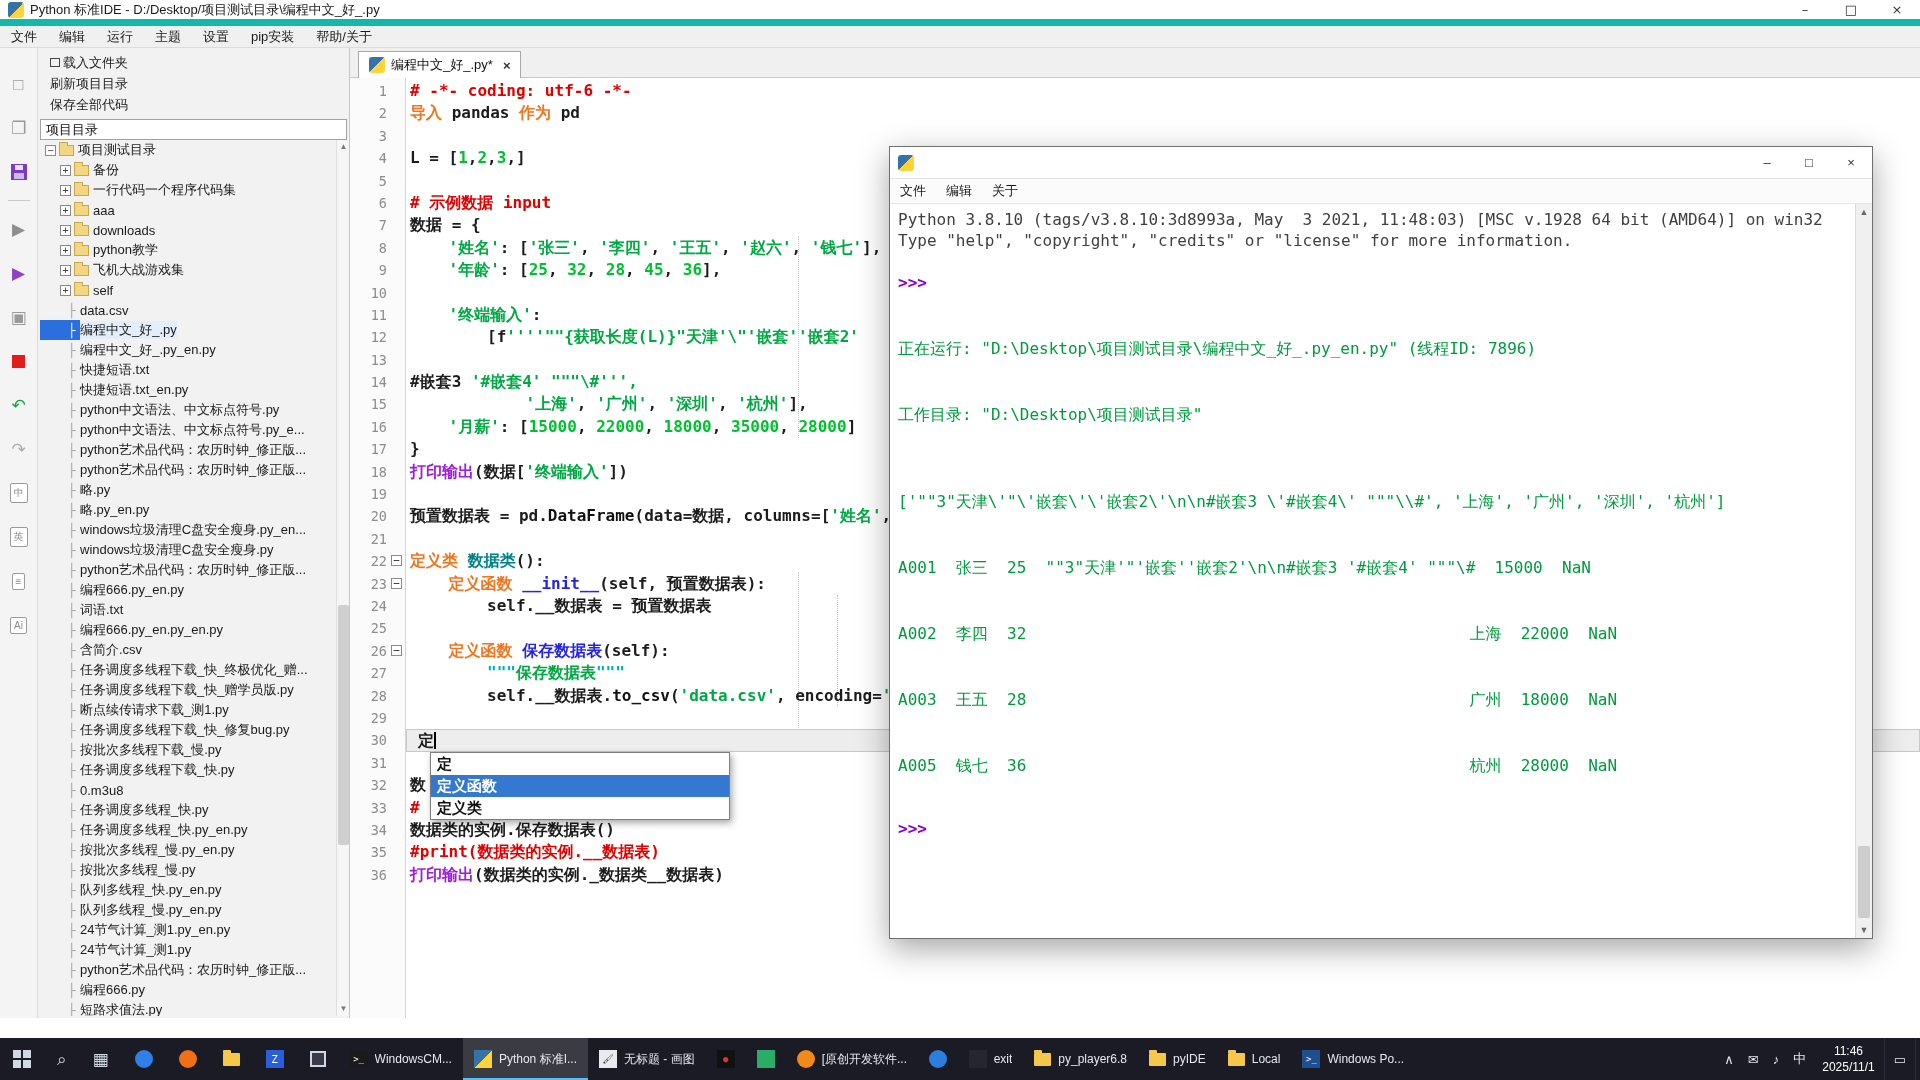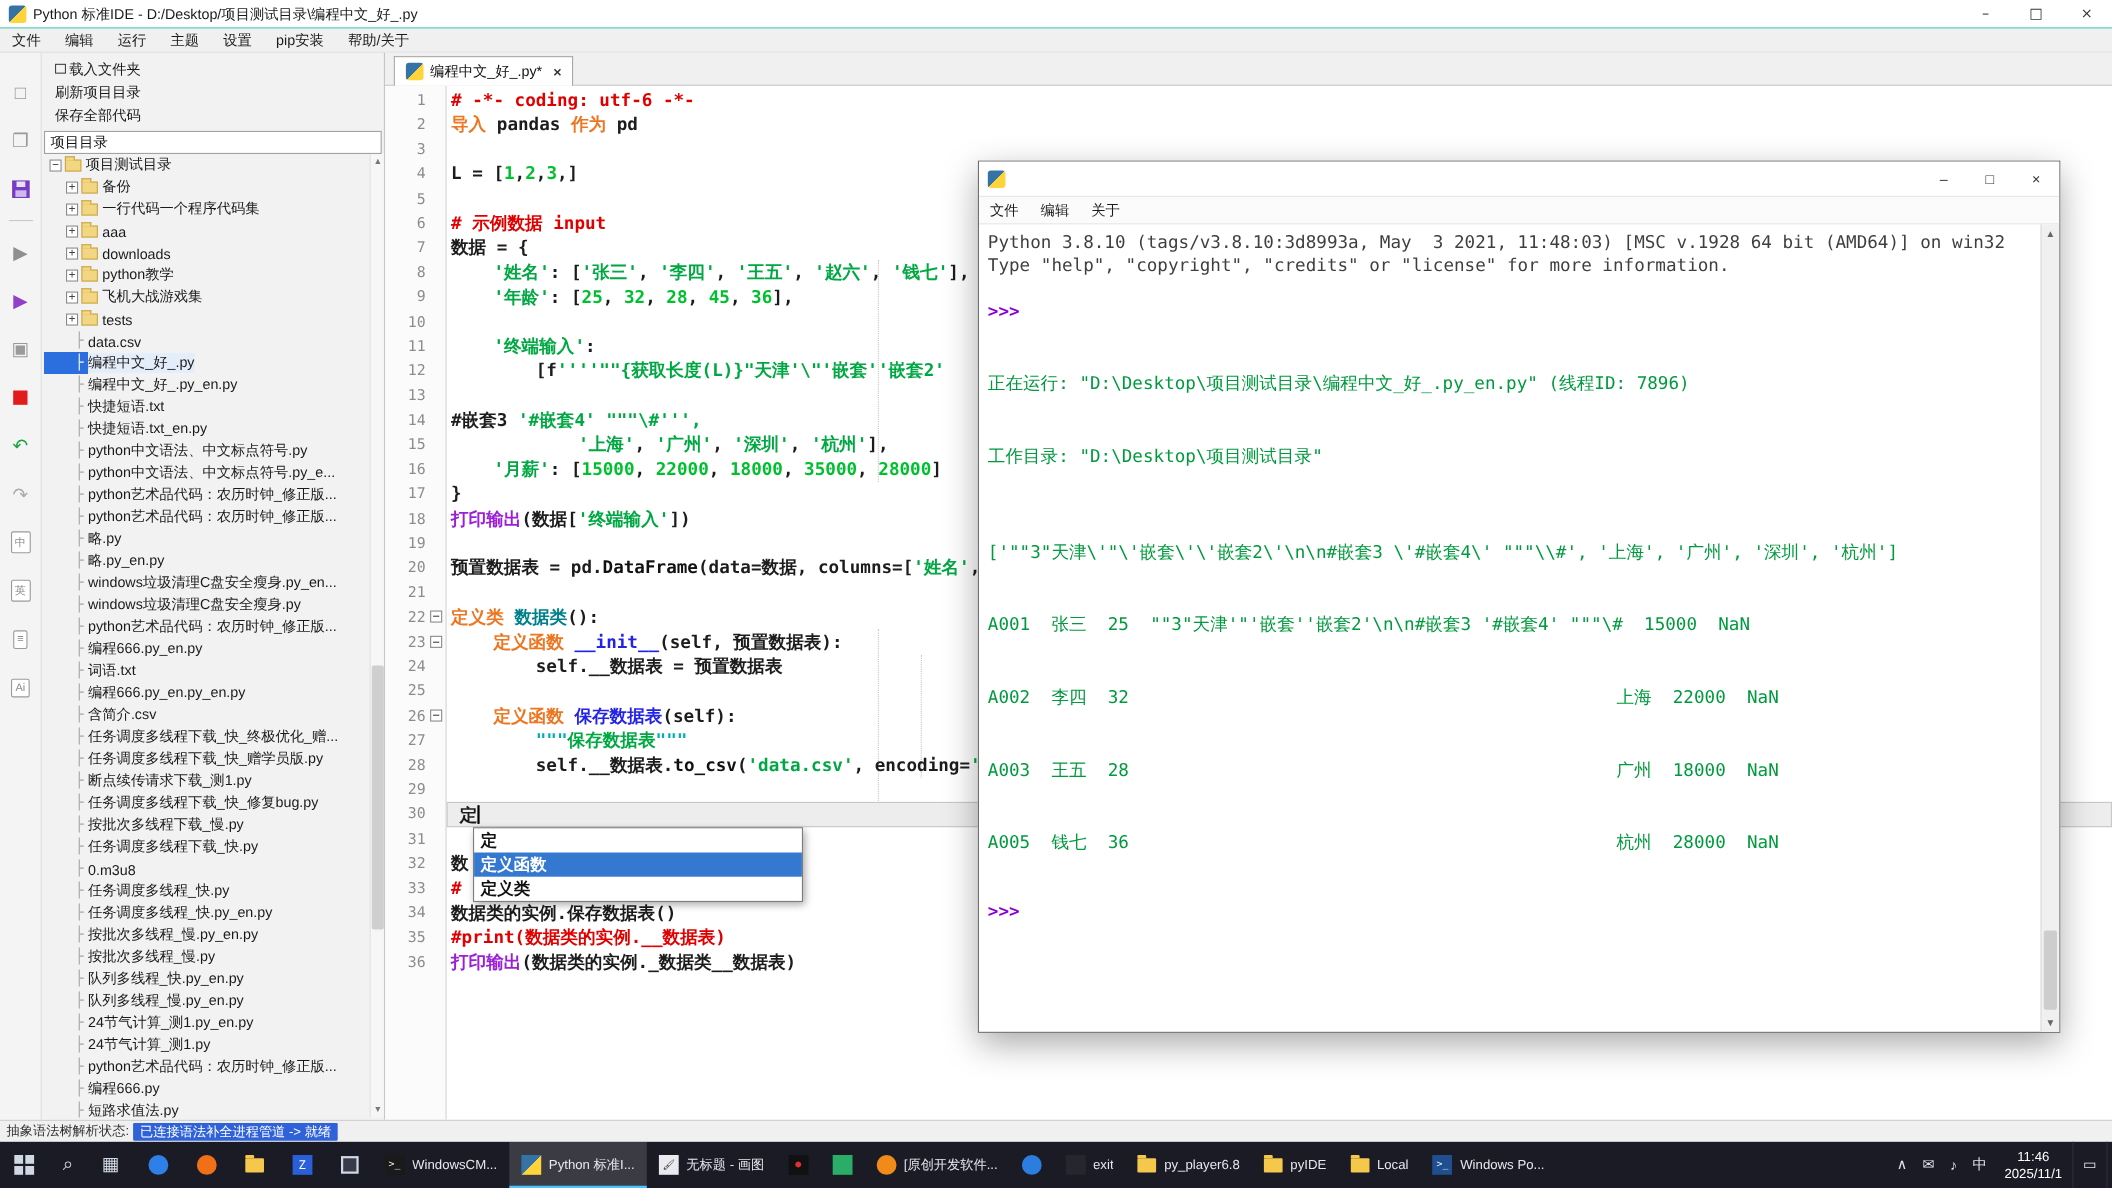--- a/index.html
+++ b/index.html
@@ -1,21 +1,21 @@
 <!DOCTYPE html>
 <html><head>
 <meta charset="utf-8">
 <style>
   html,body{margin:0;padding:0;background:#333;}
   *{box-sizing:border-box;}
   .screen{position:relative;width:1920px;height:1080px;overflow:hidden;background:#fff;
     font-family:"Liberation Sans","DejaVu Sans",sans-serif;}
   
   .titlebar{position:absolute;left:0;top:0;width:1920px;height:26px;background:#ffffff;
-    border-bottom:1px solid #14b8a6;display:flex;align-items:center;}
+    border-bottom:7px solid #14b8a6;display:flex;align-items:center;}
   .titlebar .apptitle{font-size:13px;color:#1a1a1a;margin-left:6px;}
   .win-controls{margin-left:auto;display:flex;height:100%;}
   .win-btn{width:46px;height:100%;display:flex;align-items:center;justify-content:center;
     font-size:13px;color:#333;font-family:"DejaVu Sans",sans-serif;}
   .pyicon{width:16px;height:16px;border-radius:3px;margin-left:8px;flex:0 0 auto;
     background:linear-gradient(135deg,#3572A5 50%,#FFD43B 50%);}
   .menubar{position:absolute;left:0;top:26px;width:1920px;height:22px;background:#f0f0f0;
     border-bottom:1px solid #dcdcdc;display:flex;align-items:center;}
   .menu-item{font-size:13px;color:#1a1a1a;padding:0 11px;line-height:22px;}
   
@@ -253,21 +253,21 @@
             <span class="pm-box">+</span>
             <span class="folder-ic"></span>
           </span>
           <span class="label">飞机大战游戏集</span>
         </div>
         <div class="tree-row">
           <span class="lead" style="padding-left: 20px;">
             <span class="pm-box">+</span>
             <span class="folder-ic"></span>
           </span>
-          <span class="label">tests</span>
+          <span class="label">self</span>
         </div>
         <div class="tree-row">
           <span class="lead" style="padding-left: 24px;">
             <span class="branch">├</span>
           </span>
           <span class="label">data.csv</span>
         </div>
         <div class="tree-row selected">
           <span class="lead" style="padding-left: 24px;">
             <span class="branch">├</span>
@@ -727,24 +727,20 @@
         <div class="c-line cl-sys"> </div>
         <div class="c-line cl-prompt">&gt;&gt;&gt; </div>
       </div>
     <div class="c-scroll">
       <span class="arr" style="top:0;">▲</span>
       <div class="c-thumb"></div>
       <span class="arr" style="bottom:0;">▼</span>
     </div>
   </div>
 
-  <div class="statusbar">
-    <span class="status-label">抽象语法树解析状态:</span>
-    <span class="status-value">已连接语法补全进程管道 -&gt; 就绪</span>
-  </div>
 
   <div class="taskbar">
     <div class="tb-btn">
       <span class="start-grid">
           <span></span>
           <span></span>
           <span></span>
           <span></span>
         </span>
     </div>

